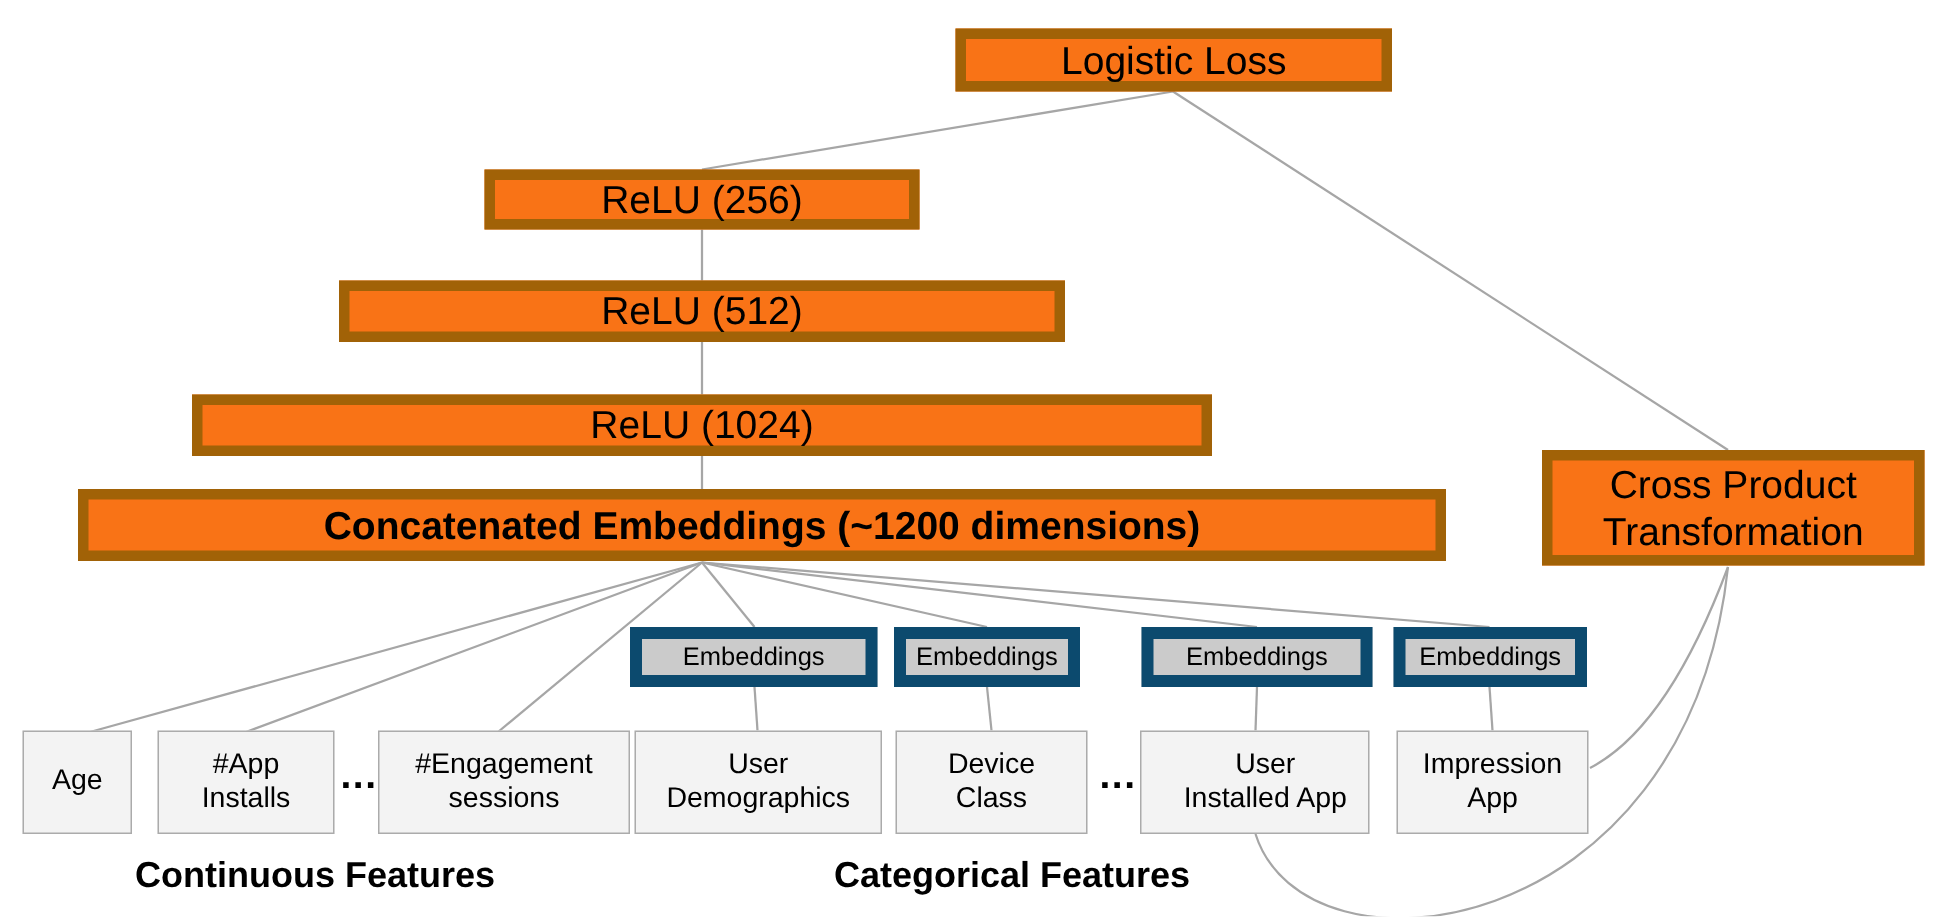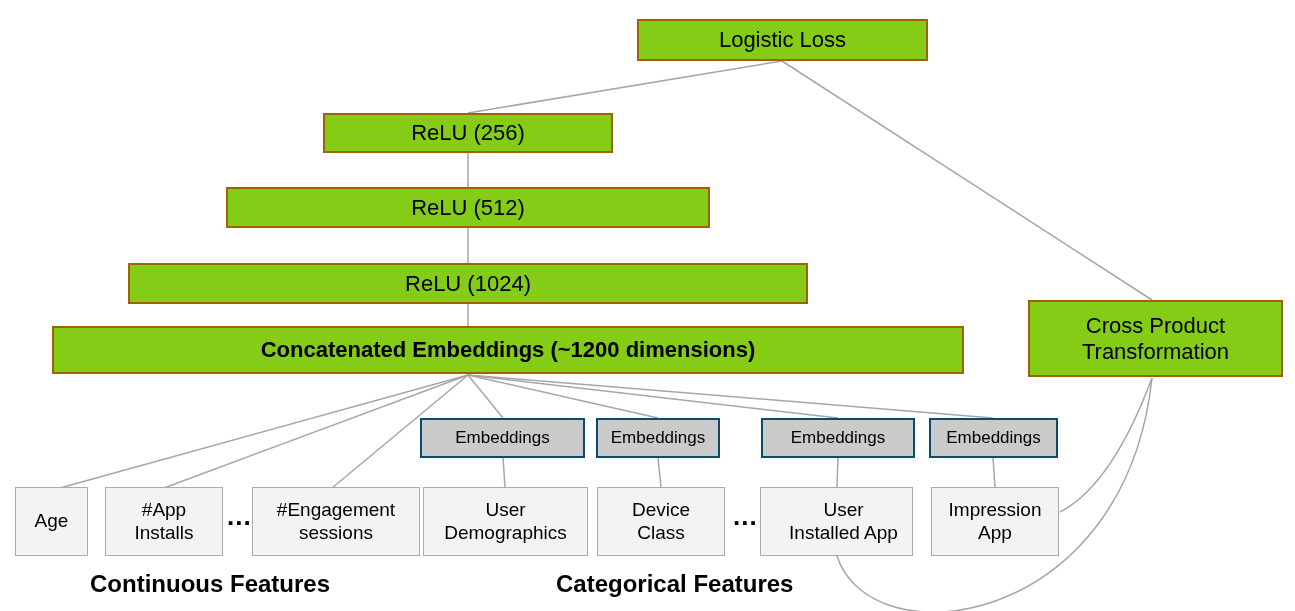--- a/index.html
+++ b/index.html
@@ -22,36 +22,36 @@
     height: 611px;
     z-index: 0;
   }
   .node {
     position: absolute;
     box-sizing: border-box;
     display: flex;
     align-items: center;
     justify-content: center;
     text-align: center;
-    background: #84cc16;
-    border: 2px solid #a16207;
+    background: #f97316;
+    border: 7px solid #a16207;
     color: #000000;
-    font-size: 22px;
+    font-size: 26px;
     line-height: 1.18;
     z-index: 1;
   }
   .feature {
     background: #f3f3f3;
     border: 1.5px solid #ababab;
     font-size: 19px;
     padding: 0 14px;
   }
   .embed {
     background: #cbcbcb;
-    border: 2px solid #0c4a6e;
+    border: 8px solid #0c4a6e;
     font-size: 17px;
   }
   .wide-node {
     padding: 16px 15px;
   }
   .group-label {
     position: absolute;
     font-size: 24px;
     font-weight: bold;
     color: #000000;

